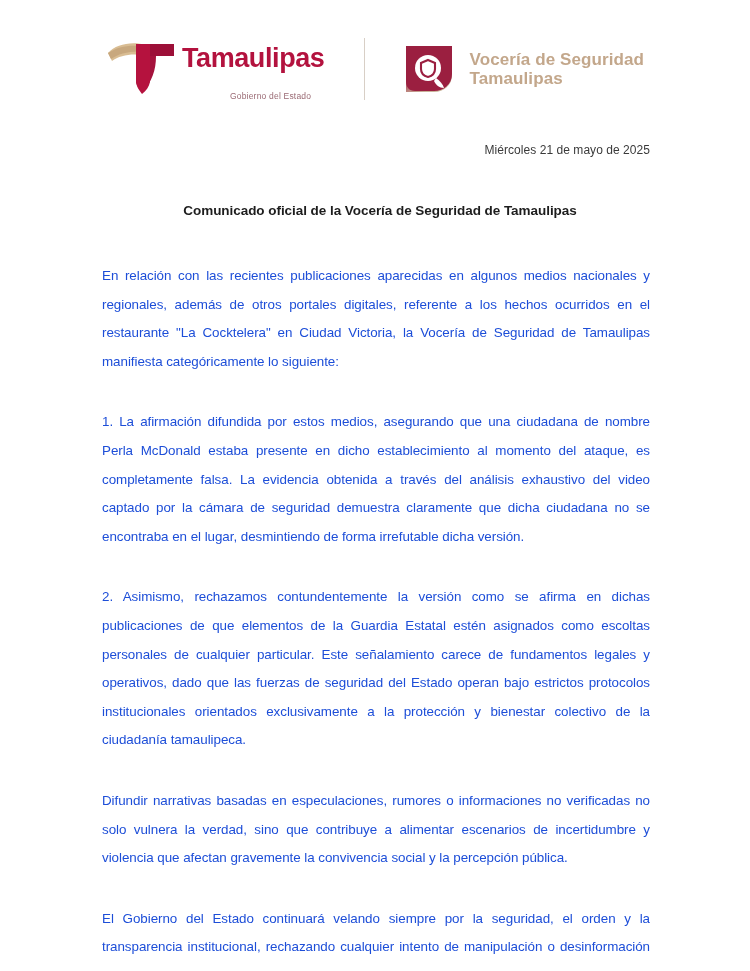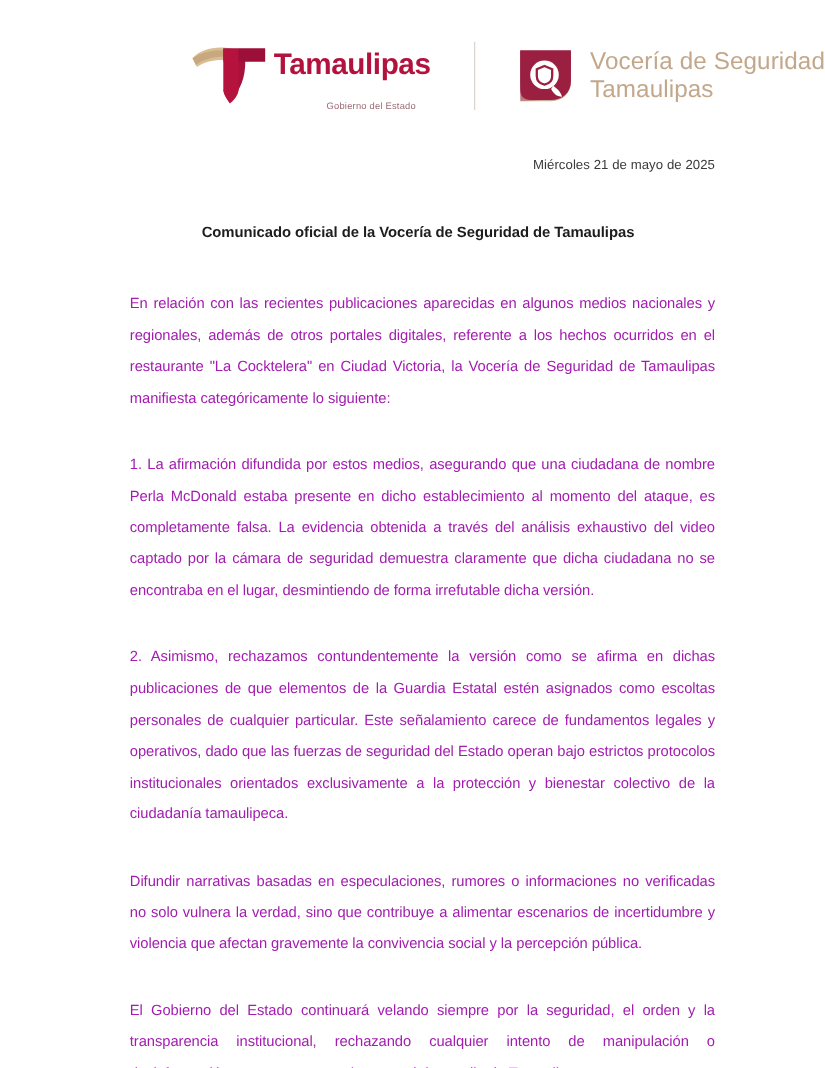--- a/index.html
+++ b/index.html
@@ -26,21 +26,21 @@
 
   
   .header {
     position: absolute;
     left: 0;
     top: 30px;
     width: 750px;
     height: 78px;
     display: flex;
     align-items: center;
-    justify-content: flex-end;
+    justify-content: center;
     gap: 12px;
   }
 
   .logo-left {
     display: flex;
     align-items: center;
     height: 62px;
   }
 
   .tam-mark {
@@ -95,24 +95,24 @@
   }
 
   .voc-text {
     margin-left: 14px;
     display: flex;
     flex-direction: column;
     justify-content: center;
     color: #c3a78b;
   }
   .voc-line {
-    font-size: 22px;
+    font-size: 17px;
     line-height: 1.12;
     letter-spacing: 0.1px;
-    font-weight: normal;
+    font-weight: bold;
   }
 
   
   .date {
     position: absolute;
     left: 102px;
     top: 143px;
     width: 548px;
     text-align: right;
     font-size: 12px;
@@ -137,22 +137,22 @@
     left: 102px;
     top: 262px;
     width: 548px;
   }
 
   .para {
     text-align: justify;
     text-justify: inter-word;
     font-size: 13.4px;
     line-height: 28.6px;
-    color: #a21caf;
-    margin: 0 0 30px 16px;
+    color: #1d4ed8;
+    margin: 0 0 30px 0;
     letter-spacing: -0.05px;
   }
   .para:last-child { margin-bottom: 0; }
   .para.gap-lg { margin-bottom: 32px; }
 </style>
 </head>
 <body>
 
 <div class="page">
 

